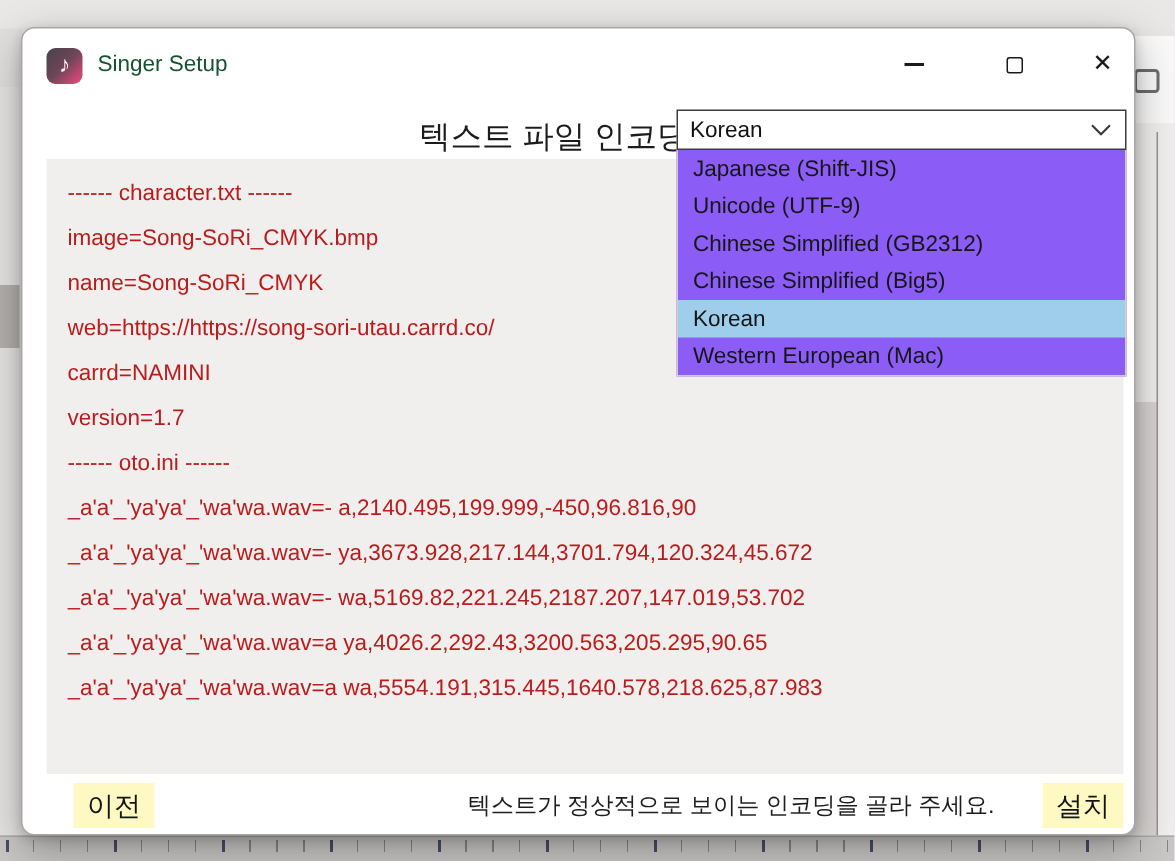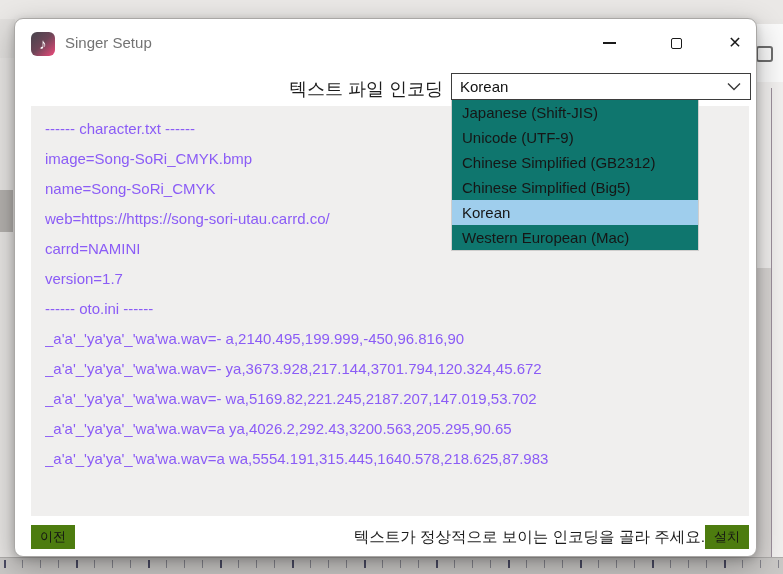--- a/index.html
+++ b/index.html
@@ -42,77 +42,77 @@
 
   
   .titlebar { position: absolute; left: 0; top: 0; width: 100%; height: 48px; }
   .app-icon {
     position: absolute; left: 16px; top: 13px; width: 24px; height: 24px;
     border-radius: 6px;
     background: linear-gradient(135deg, #46444c 0%, #6d4557 48%, #ef4a7b 100%);
     display: flex; align-items: center; justify-content: center;
   }
   .app-icon span { color: #ffffff; font-size: 15px; line-height: 1; transform: translateY(-1px); }
-  .window-title { position: absolute; left: 50px; top: 15px; font-size: 15px; color: #737373; }
+  .window-title { position: absolute; left: 50px; top: 15px; font-size: 15px; color: #14532d; }
   .caption-btn {
     position: absolute; top: 8px; width: 44px; height: 32px;
     display: flex; align-items: center; justify-content: center;
     color: #1a1a1a; cursor: default;
   }
   .btn-min { left: 572px; } .btn-max { left: 639px; } .btn-close { left: 698px; }
   .glyph-min { width: 13px; height: 1.5px; background: #1a1a1a; }
   .glyph-max { width: 11px; height: 11px; border: 1.5px solid #1a1a1a; border-radius: 2px; }
   .glyph-close { font-size: 16px; line-height: 1; }
 
   
   .encoding-label {
-    position: absolute; left: 0; top: 58px; width: 428px;
-    text-align: right; font-size: 18px; color: #1c1c1c;
+    position: absolute; left: 16px; top: 58px; width: 428px;
+    text-align: right; font-size: 21px; color: #1c1c1c;
   }
   .combobox {
     position: absolute; left: 436px; top: 54px; width: 300px; height: 27px;
     background: #ffffff; border: 1px solid #3d3d3d;
     display: flex; align-items: center; justify-content: space-between;
     padding: 0 9px 0 8px; font-size: 15px; color: #111111; cursor: default;
   }
   .chevron svg { display: block; }
 
   
   .dropdown {
-    position: absolute; left: 436px; top: 81px; width: 248px;
-    background: #0f766e; border: 1px solid #cfcecd; border-top: none;
+    position: absolute; left: 436px; top: 81px; width: 300px;
+    background: #8b5cf6; border: 1px solid #cfcecd; border-top: none;
     z-index: 6;
   }
   .dropdown .option {
     height: 25px; line-height: 25px; padding-left: 10px;
     font-size: 15px; color: #161616; cursor: default; white-space: nowrap;
   }
   .dropdown .option.selected { background: #9fceed; }
 
   
   .preview {
     position: absolute; left: 16px; top: 87px; width: 718px; height: 410px;
     background: #f0efee; padding: 8px 14px; overflow: hidden;
   }
   .preview .line {
-    height: 30px; line-height: 30px; font-size: 15px; color: #8b5cf6;
+    height: 30px; line-height: 30px; font-size: 15px; color: #b91c1c;
     white-space: pre; overflow: hidden;
   }
 
   
   .footer {
     position: absolute; left: 16px; top: 497px; width: 718px; height: 42px;
     display: flex; align-items: center;
   }
   .flat-btn {
-    background: #4d7c0f; color: #141414; font-size: 13px;
-    padding: 3px 9px; border: none; font-family: inherit; cursor: default;
+    background: #fef9c3; color: #141414; font-size: 18px;
+    padding: 3px 9px; border: none; font-family: inherit; cursor: default; margin-left: 18px;
   }
   .footer .spacer { flex: 1; }
-  .footer-hint { font-size: 15.5px; color: #1d1d1d; margin-right: 0; }
+  .footer-hint { font-size: 15.5px; color: #1d1d1d; margin-right: 14px; }
 </style>
 </head>
 <body>
 
 <div class="bg-left-strip"></div>
 <div class="bg-left-band-top"></div>
 <div class="bg-left-band-dark"></div>
 <div class="bg-top-strip"></div>
 <div class="bg-right-panel"></div>
 <div class="bg-right-panel-top"></div>

